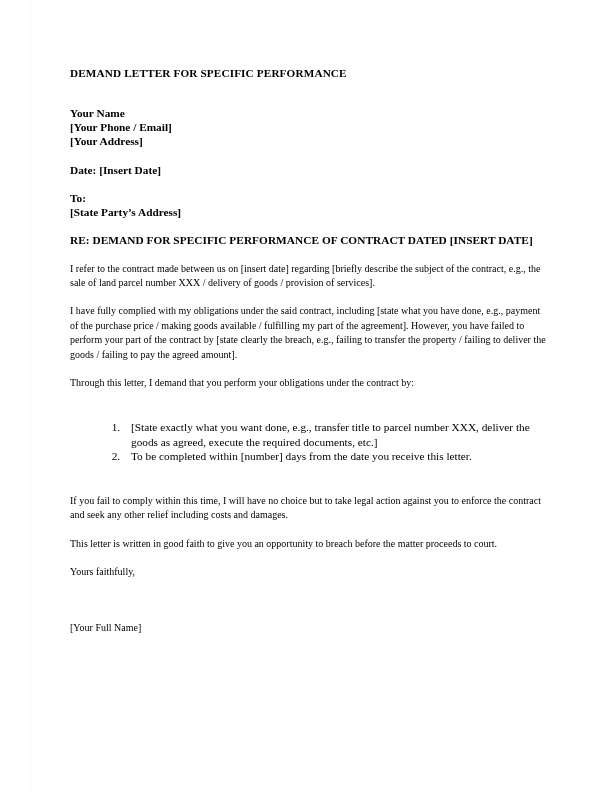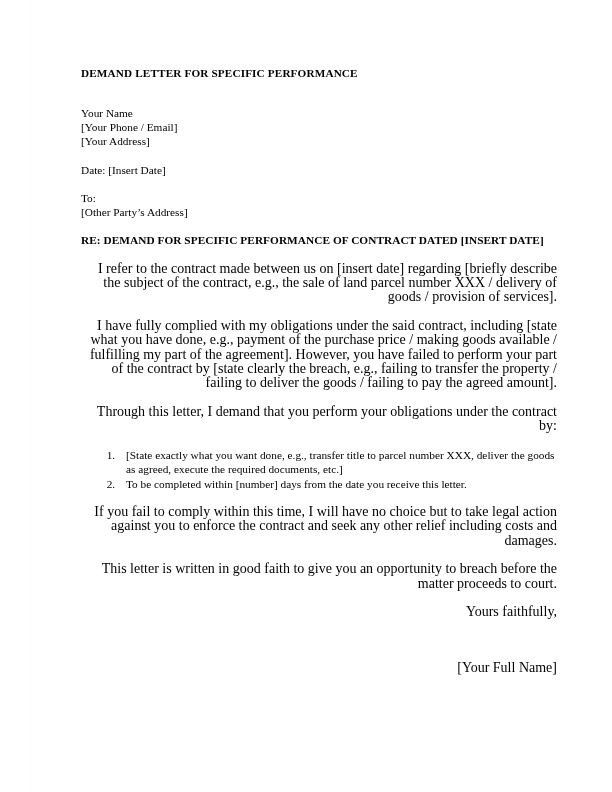--- a/index.html
+++ b/index.html
@@ -29,21 +29,21 @@
     position: absolute;
     left: 30px;
     top: 0;
     width: 1px;
     height: 792px;
     background: #fbfbfb;
   }
 
   .doc-body {
     position: absolute;
-    left: 81px;
+    left: 70px;
     top: 66px;
     width: 476px;
   }
 
   .doc-title {
     font-size: 11.2px;
     font-weight: bold;
     letter-spacing: 0.15px;
     line-height: 14px;
     margin: 0;
@@ -53,40 +53,40 @@
     margin: 0;
     line-height: 14.2px;
     font-size: 11.3px;
   }
 
   .gap-title   { height: 26px; }
   .gap-block   { height: 14px; }
   .gap-para    { height: 14px; }
   .gap-sign    { height: 42px; }
 
-  .addr-line { display: block; }
+  .addr-line { display: block; font-weight: bold; }
 
   .re-heading {
     font-size: 11.3px;
     font-weight: bold;
     line-height: 14.4px;
     margin: 0;
     letter-spacing: 0.05px;
     font-family: Liberation Serif, serif;
   }
 
   p.para {
     margin: 0;
-    font-size: 14px;
+    font-size: 10px;
     line-height: 14.4px;
-    text-align: right;
+    text-align: left;
   }
 
   ol.demand-list {
-    margin: 0;
+    margin: 16px;
     padding: 0 0 0 37px;
     font-size: 11.3px;
     line-height: 14.4px;
     list-style-position: outside;
   }
   ol.demand-list li {
     padding-left: 8px;
     margin: 0;
   }
 </style>
@@ -112,21 +112,21 @@
     <div class="gap-block"></div>
 
     <div class="block">
       <span class="addr-line">Date: [Insert Date]</span>
     </div>
 
     <div class="gap-block"></div>
 
     <div class="block">
       <span class="addr-line">To:</span>
-      <span class="addr-line">[Other Party’s Address]</span>
+      <span class="addr-line">[State Party’s Address]</span>
     </div>
 
     <div class="gap-block"></div>
 
     <h2 class="re-heading">RE: DEMAND FOR SPECIFIC PERFORMANCE OF CONTRACT DATED [INSERT DATE]</h2>
 
     <div class="gap-para"></div>
 
     <p class="para">I refer to the contract made between us on [insert date] regarding [briefly describe the subject of the contract, e.g., the sale of land parcel number XXX / delivery of goods / provision of services].</p>
 

